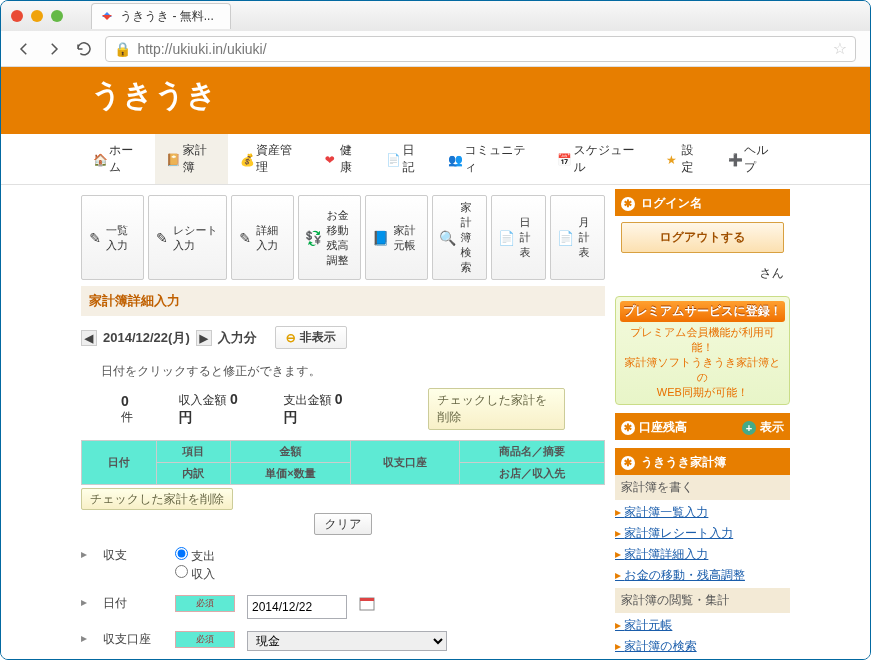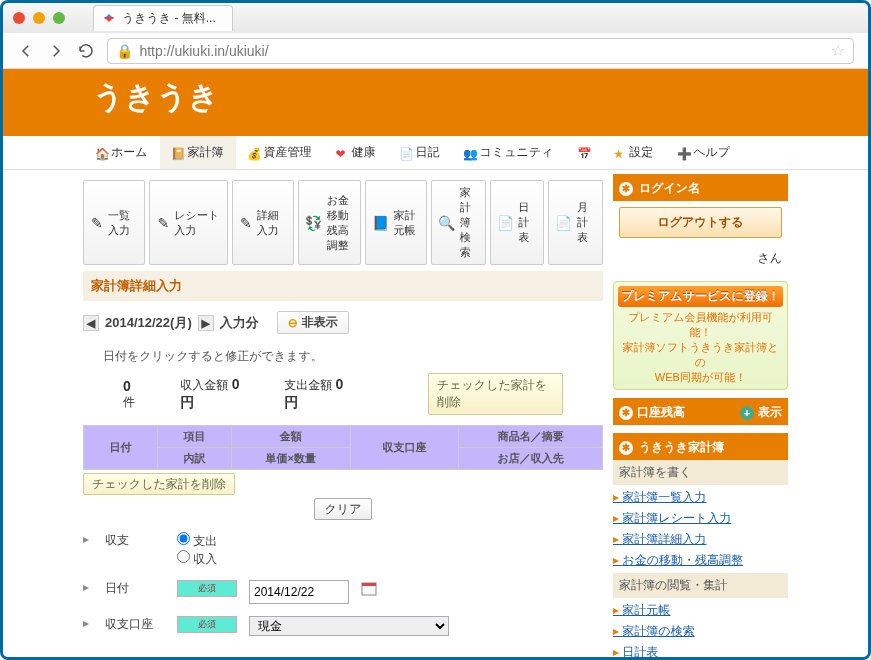--- a/index.html
+++ b/index.html
@@ -1,17 +1,17 @@
 <!DOCTYPE html>
 <html><head>
 <meta charset="utf-8">
 <style>
   * { box-sizing: border-box; margin: 0; padding: 0; }
   body { font-family: "Hiragino Kaku Gothic Pro", Meiryo, sans-serif; font-size: 12px; color: #333; background: #fff; }
-  .browser { width: 871px; height: 660px; background: #f0f0f0; border: 3px solid #0369a1; border-radius: 8px; overflow: hidden; position: relative; }
+  .browser { width: 871px; height: 660px; background: #f0f0f0; border: 1px solid #0369a1; border-radius: 8px; overflow: hidden; position: relative; }
   .titlebar { height: 30px; background: linear-gradient(#f8f8f8,#e8e8e8); display: flex; align-items: center; padding: 0 10px; gap: 8px; }
   .tb-btn { width: 12px; height: 12px; border-radius: 50%; }
   .tb-red { background: #e94b35; }
   .tb-yel { background: #f0a30a; }
   .tb-grn { background: #65b946; }
   .tabbar { margin-left: 20px; display: flex; }
   .tab { background: #fdfdfd; border: 1px solid #ccc; border-bottom: none; border-radius: 4px 4px 0 0; padding: 4px 16px 4px 8px; font-size: 12px; display:flex; align-items:center; gap:6px; max-width:140px; overflow:hidden; white-space:nowrap; text-overflow:ellipsis;}
   .tab .favicon { width:14px; height:14px; display:inline-block; position:relative; }
   .favicon::before,.favicon::after { content:""; position:absolute; width:0;height:0; border:5px solid transparent;}
   .favicon::before{ border-bottom-color:#4285f4; left:2px; top:-3px;}
@@ -36,21 +36,21 @@
   .tbtn .ticon { width:20px; height:20px; display:flex; align-items:center; justify-content:center; font-size:14px;}
   .pagetitle { background:#f5efe4; color:#c06000; font-weight:bold; padding:6px 8px; font-size:13px;}
   .daterow { padding:10px 0; display:flex; align-items:center; gap:6px; font-size:13px; font-weight:bold; color:#444;}
   .datenav { background:#eee; border:1px solid #ccc; width:16px;height:16px; text-align:center; line-height:14px; font-size:11px; cursor:pointer;}
   .hidebtn { border:1px solid #ccc; background:linear-gradient(#fff,#f2f2f2); padding:2px 10px; font-size:12px; border-radius:2px; margin-left:12px; cursor:pointer; display:flex; align-items:center; gap:4px;}
   .hint { padding:4px 20px; color:#555;}
   .sumrow { display:flex; align-items:center; gap:40px; padding:4px 40px;}
   .sumrow b { font-size:14px;}
   .delbtn { border:1px solid #cc9; background:linear-gradient(#ffffe8,#f8f0c8); padding:3px 8px; font-size:12px; color:#664; cursor:pointer; border-radius:2px;}
   .grid { border:1px solid #ccc; border-collapse:collapse; width:100%; font-size:11px; margin-top:6px;}
-  .grid th, .grid td { border:1px solid #ccc; padding:3px 12px; background:#c4b5fd; color:#555;}
+  .grid th, .grid td { border:1px solid #ccc; padding:3px 12px; background:#5eead4; color:#555;}
   .sectiontitle { font-weight:bold; color:#444; margin:14px 0 6px 0;}
   .clearbtn { border:1px solid #aaa; background:linear-gradient(#fff,#eee); padding:3px 10px; font-size:12px; cursor:pointer; border-radius:2px;}
   .frow { display:flex; align-items:flex-start; gap:12px; padding:6px 0; font-size:12px; color:#444;}
   .frow .lab { width:60px;}
   .arrow { color:#888; width:10px;}
   .req { background:#5eead4; color:#933; font-size:9px; padding:1px 20px; border:1px solid #daa;}
   .frow input[type=text] { border:1px solid #abadb3; padding:4px 4px; font-size:12px; width:100px;}
   .frow select { border:1px solid #abadb3; padding:1px 4px; font-size:12px; width:200px; height:20px;}
   .r-panel { border-top:2px solid #e77e00; margin-bottom:8px;}
   .r-head { background:#e77e00; color:#fff; font-weight:bold; font-size:12px; padding:4px 6px; display:flex; align-items:center; gap:6px;}
@@ -125,20 +125,21 @@
         <a>
           <span class="nv-ico" style="color:#30a050">📄</span>
           <span>日記</span>
         </a>
         <a>
           <span class="nv-ico" style="color:#4080d0">👥</span>
           <span>コミュニティ</span>
         </a>
         <a>
           <span class="nv-ico" style="color:#5090d0">📅</span>
+          <span>スケジュール</span>
         </a>
         <a>
           <span class="nv-ico" style="color:#e8a020">★</span>
           <span>設定</span>
         </a>
         <a>
           <span class="nv-ico" style="color:#40a040">➕</span>
           <span>ヘルプ</span>
         </a>
       </div>

